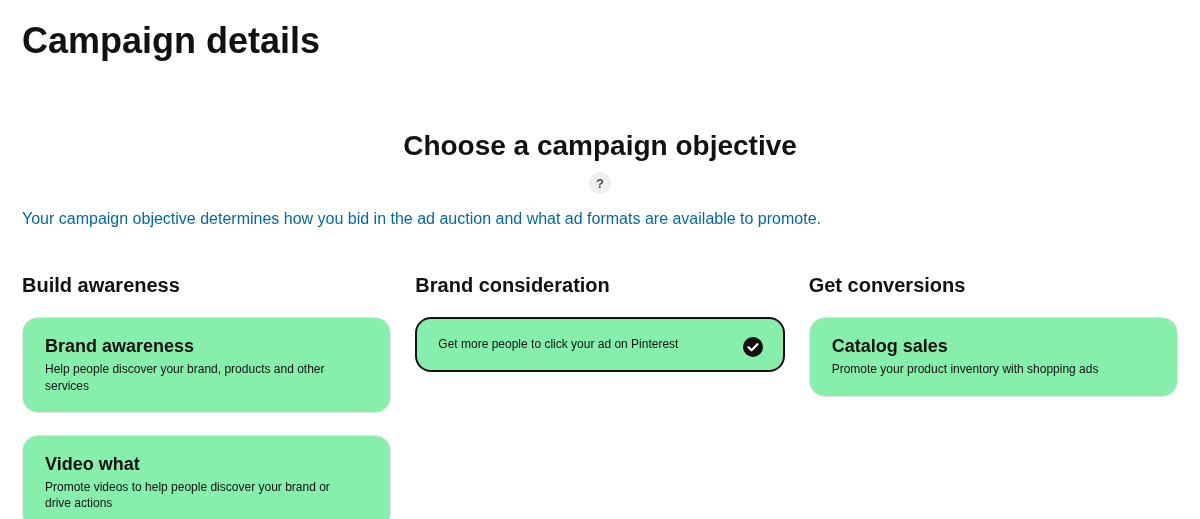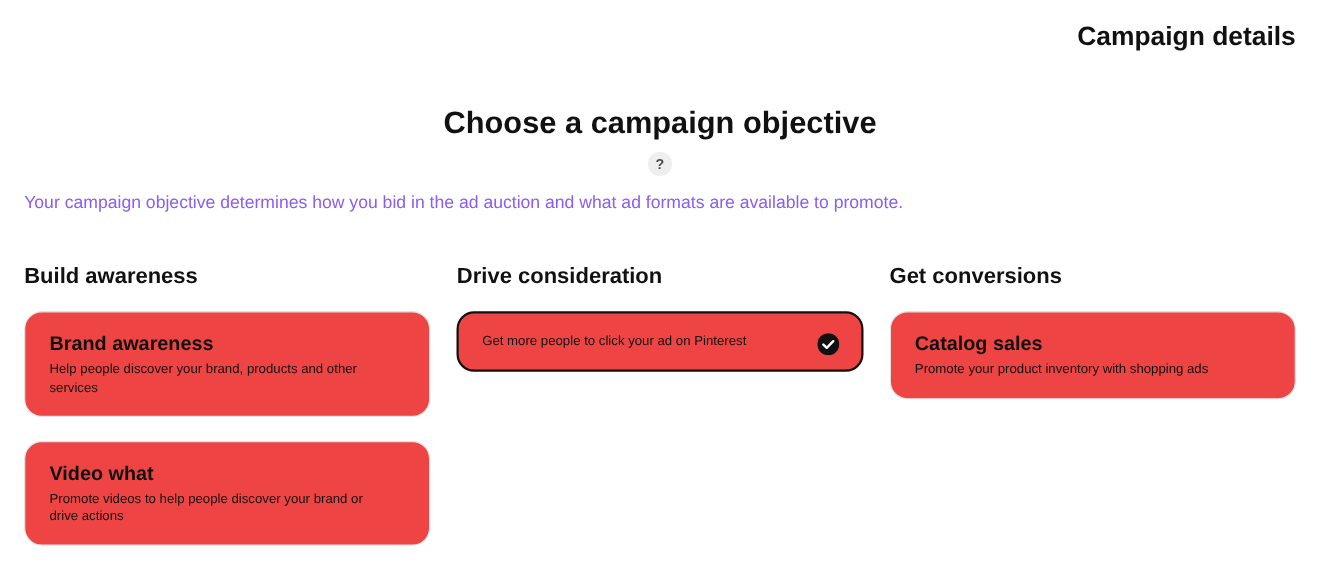--- a/index.html
+++ b/index.html
@@ -4,24 +4,23 @@
 <style>
   * { box-sizing: border-box; margin: 0; padding: 0; }
   body {
     font-family: -apple-system, BlinkMacSystemFont, "Segoe UI", Helvetica, Arial, sans-serif;
     background: #fff;
     color: #111;
     width: 1200px;
     padding: 20px 22px;
   }
   .page-title {
-    font-size: 24px;
+    font-size: 36px;
     font-weight: 700;
-    margin-bottom: 48px;
-    text-align: right;
+    margin-bottom: 68px;
   }
   .section-title-row {
     display: flex;
     align-items: center;
     gap: 10px;
     margin-bottom: 14px;
     flex-direction: column;
   }
   .section-title {
     font-size: 28px;
@@ -35,42 +34,42 @@
     height: 22px;
     border-radius: 50%;
     background: #efefef;
     color: #4a4a4a;
     font-size: 13px;
     font-weight: 700;
     cursor: pointer;
   }
   .section-desc {
     font-size: 16px;
-    color: #8b5cf6;
+    color: #0369a1;
     line-height: 1.4;
     margin-bottom: 44px;
   }
   .columns {
     display: grid;
     grid-template-columns: repeat(3, 1fr);
     gap: 24px;
   }
   .column-title {
     font-size: 20px;
     font-weight: 700;
     margin-bottom: 20px;
   }
   .card {
     border: 1px solid #e1e1e1;
     border-radius: 16px;
     padding: 18px 22px;
     margin-bottom: 22px;
     cursor: pointer;
     position: relative;
-    background: #ef4444;
+    background: #86efac;
   }
   .card.selected {
     border: 2px solid #111;
     padding: 17px 21px;
   }
   .card-title {
     font-size: 18px;
     font-weight: 700;
     margin-bottom: 4px;
   }
@@ -113,21 +112,21 @@
       <div class="card-desc">Help people discover your brand, products and other services</div>
     </div>
 
     <div class="card">
       <div class="card-title">Video what</div>
       <div class="card-desc">Promote videos to help people discover your brand or drive actions</div>
     </div>
   </div>
 
   <div>
-    <h3 class="column-title">Drive consideration</h3>
+    <h3 class="column-title">Brand consideration</h3>
 
     <div class="card selected">
       <div class="card-desc">Get more people to click your ad on Pinterest</div>
       <span class="check-icon">
         <svg width="20" height="20" viewBox="0 0 20 20">
           <circle cx="10" cy="10" r="10" fill="#111"></circle>
           <path d="M5.5 10.2 L8.6 13.2 L14.5 7.2" stroke="#fff" stroke-width="2.2" fill="none" stroke-linecap="round" stroke-linejoin="round"></path>
         </svg>
       </span>
     </div>

